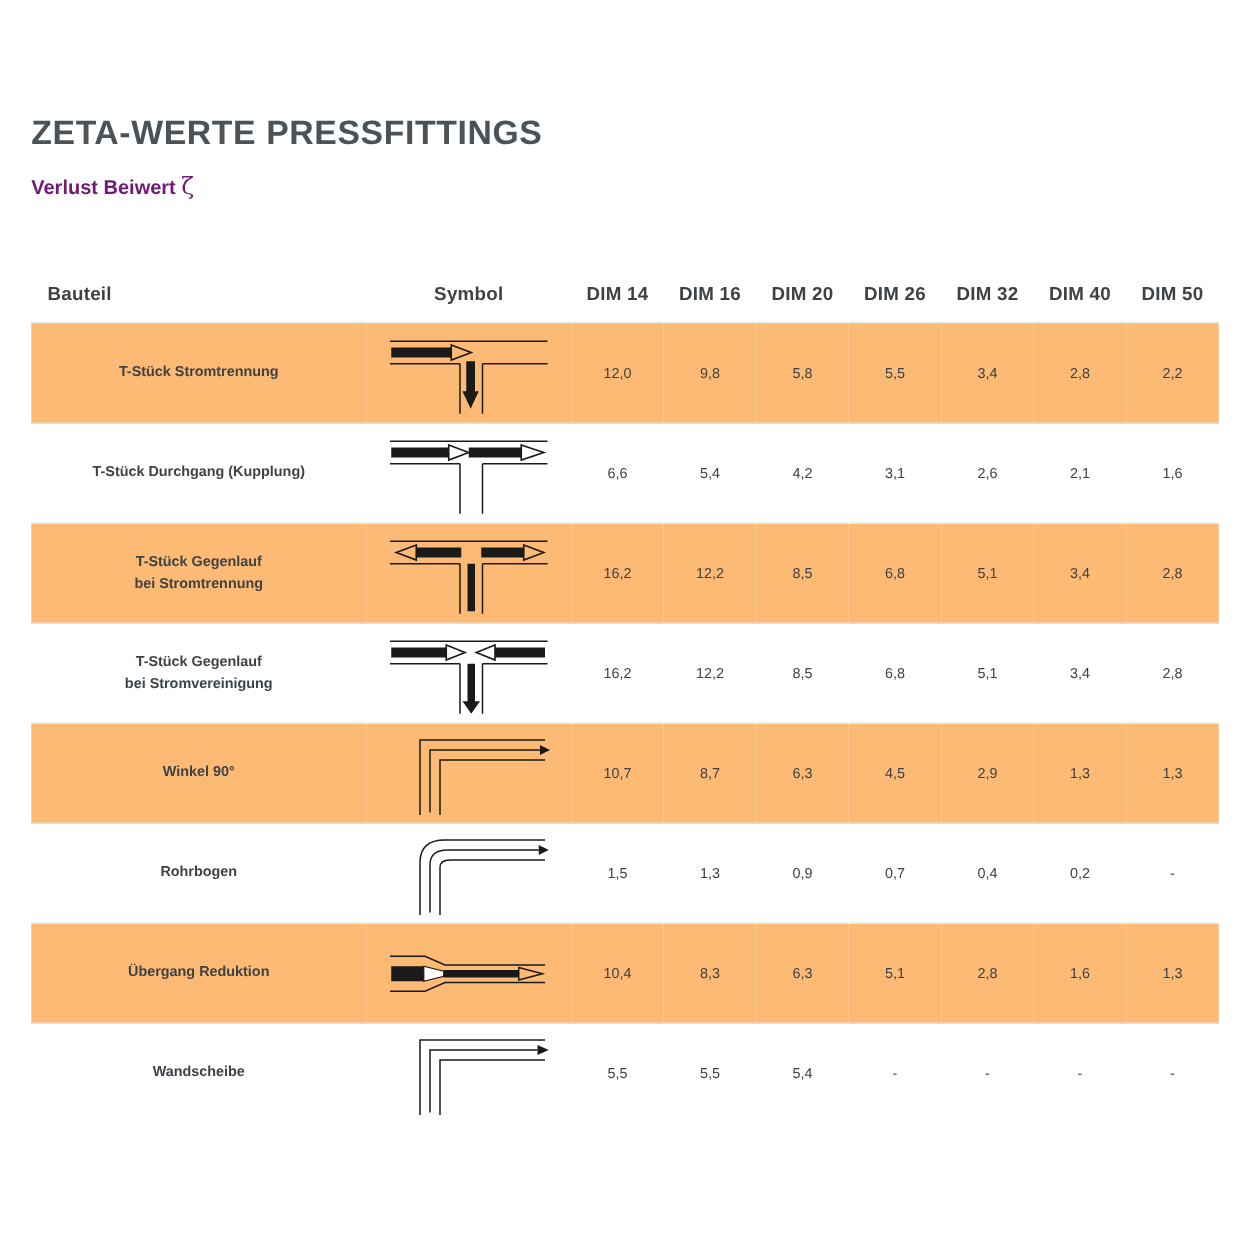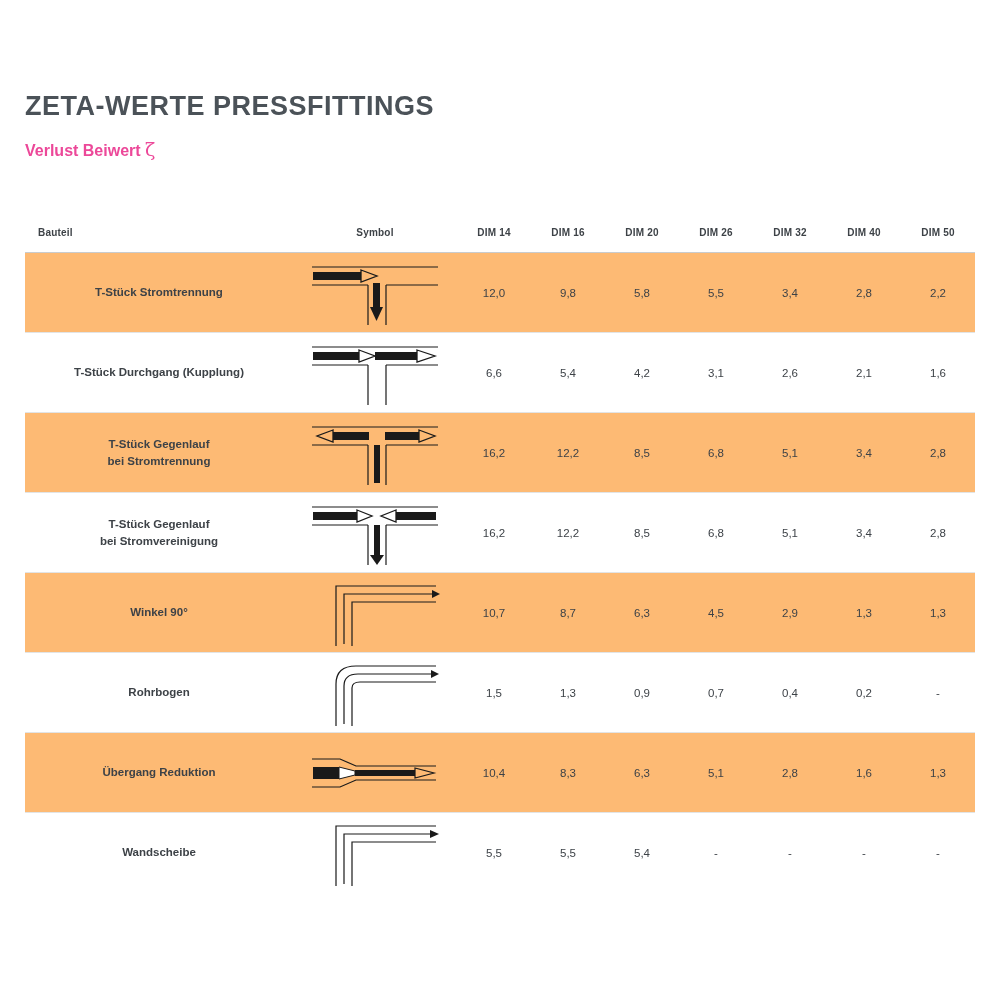--- a/index.html
+++ b/index.html
@@ -32,40 +32,40 @@
     font-size: 27px;
     font-weight: bold;
     letter-spacing: 0.5px;
     color: #4b5258;
     margin: 0;
     line-height: 1.2;
   }
   .doc-subtitle {
     font-size: 16px;
     font-weight: bold;
-    color: #ec4899;
+    color: #701a75;
     margin: 16px 0 0 0;
     line-height: 1.2;
   }
   .doc-subtitle .zeta {
     font-family: "DejaVu Serif", serif;
     font-weight: normal;
     font-size: 19px;
   }
 
   table.zeta-table {
     position: absolute;
     left: 25px;
     top: 213px;
     width: 950px;
     border-collapse: collapse;
     font-size: 11.5px;
   }
   table.zeta-table thead th {
-    font-size: 10px;
+    font-size: 15px;
     font-weight: bold;
     color: #3d4247;
     text-align: center;
     padding: 14px 0 14px 0;
     border-bottom: 1px solid #c9ccce;
     vertical-align: middle;
     letter-spacing: 0.2px;
   }
   table.zeta-table thead th.col-part {
     text-align: left;

